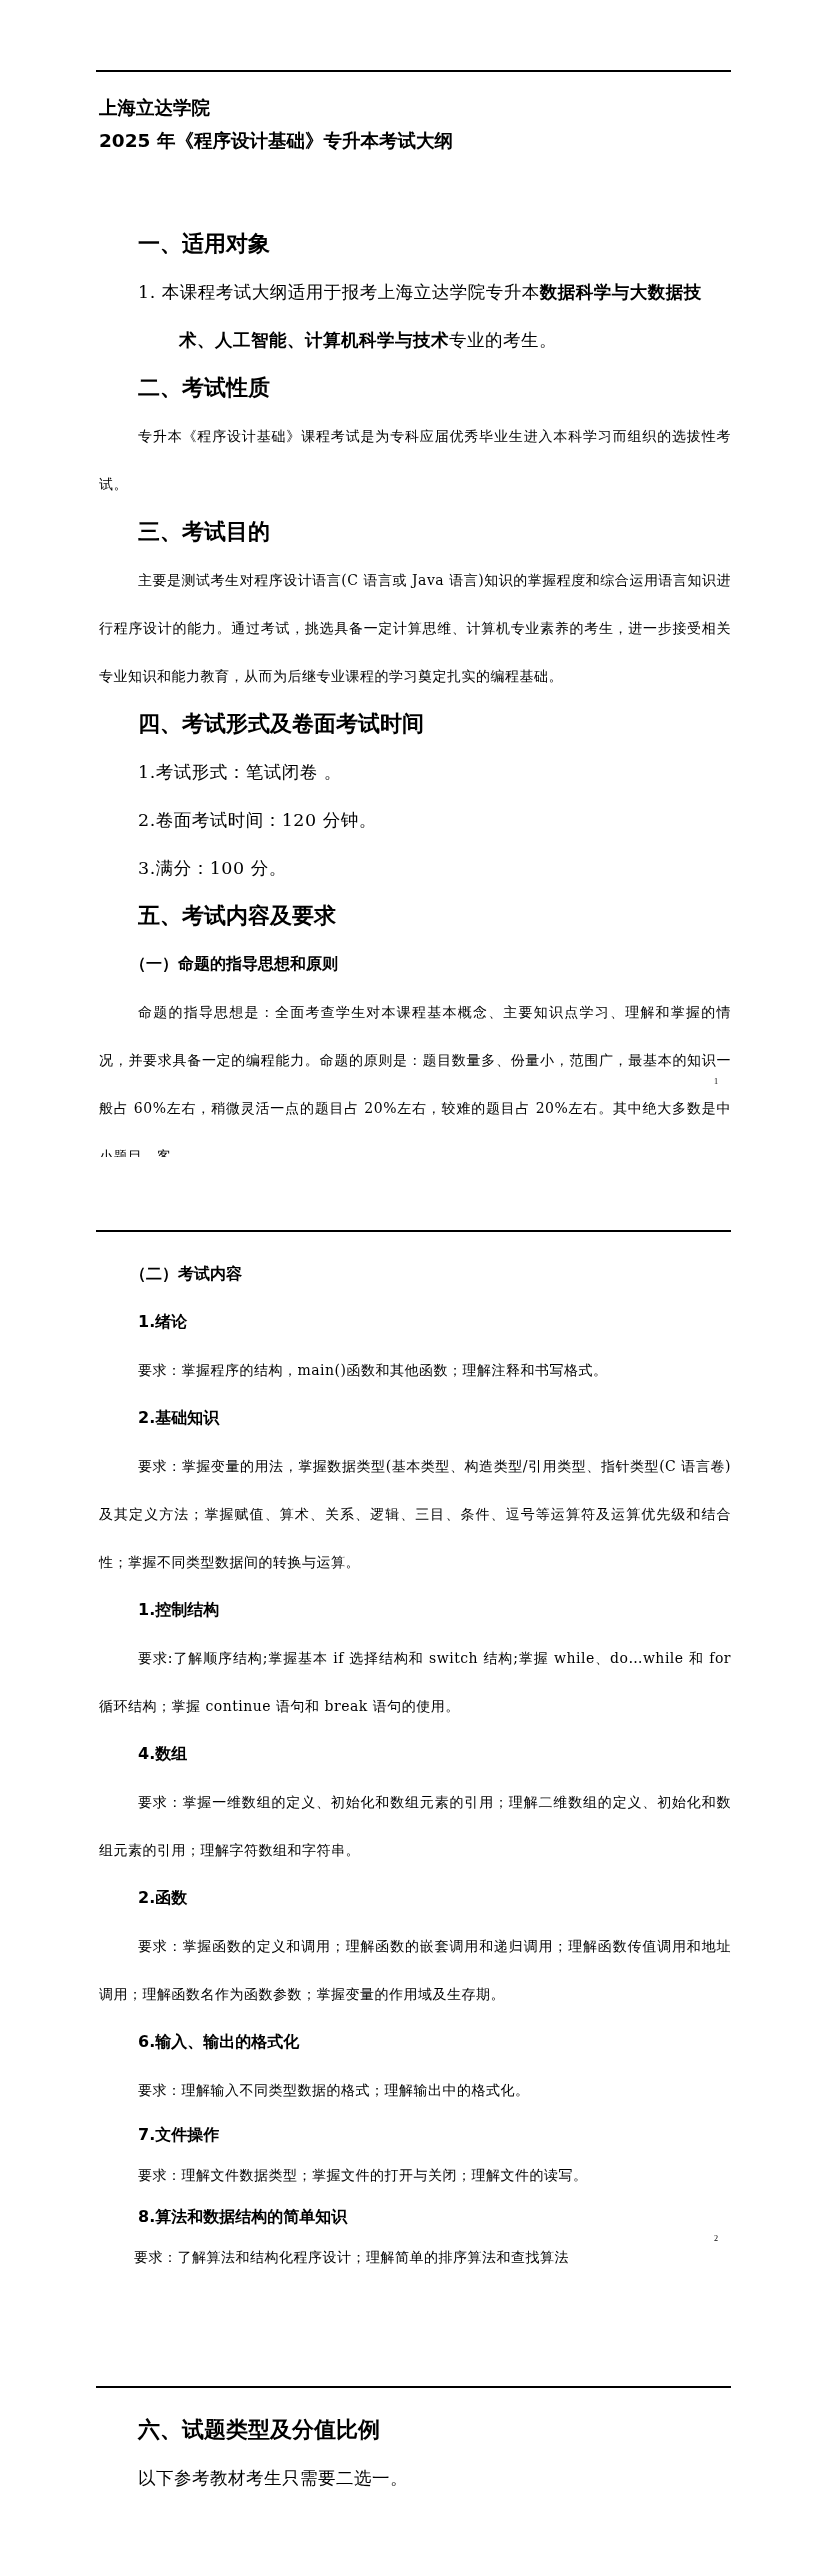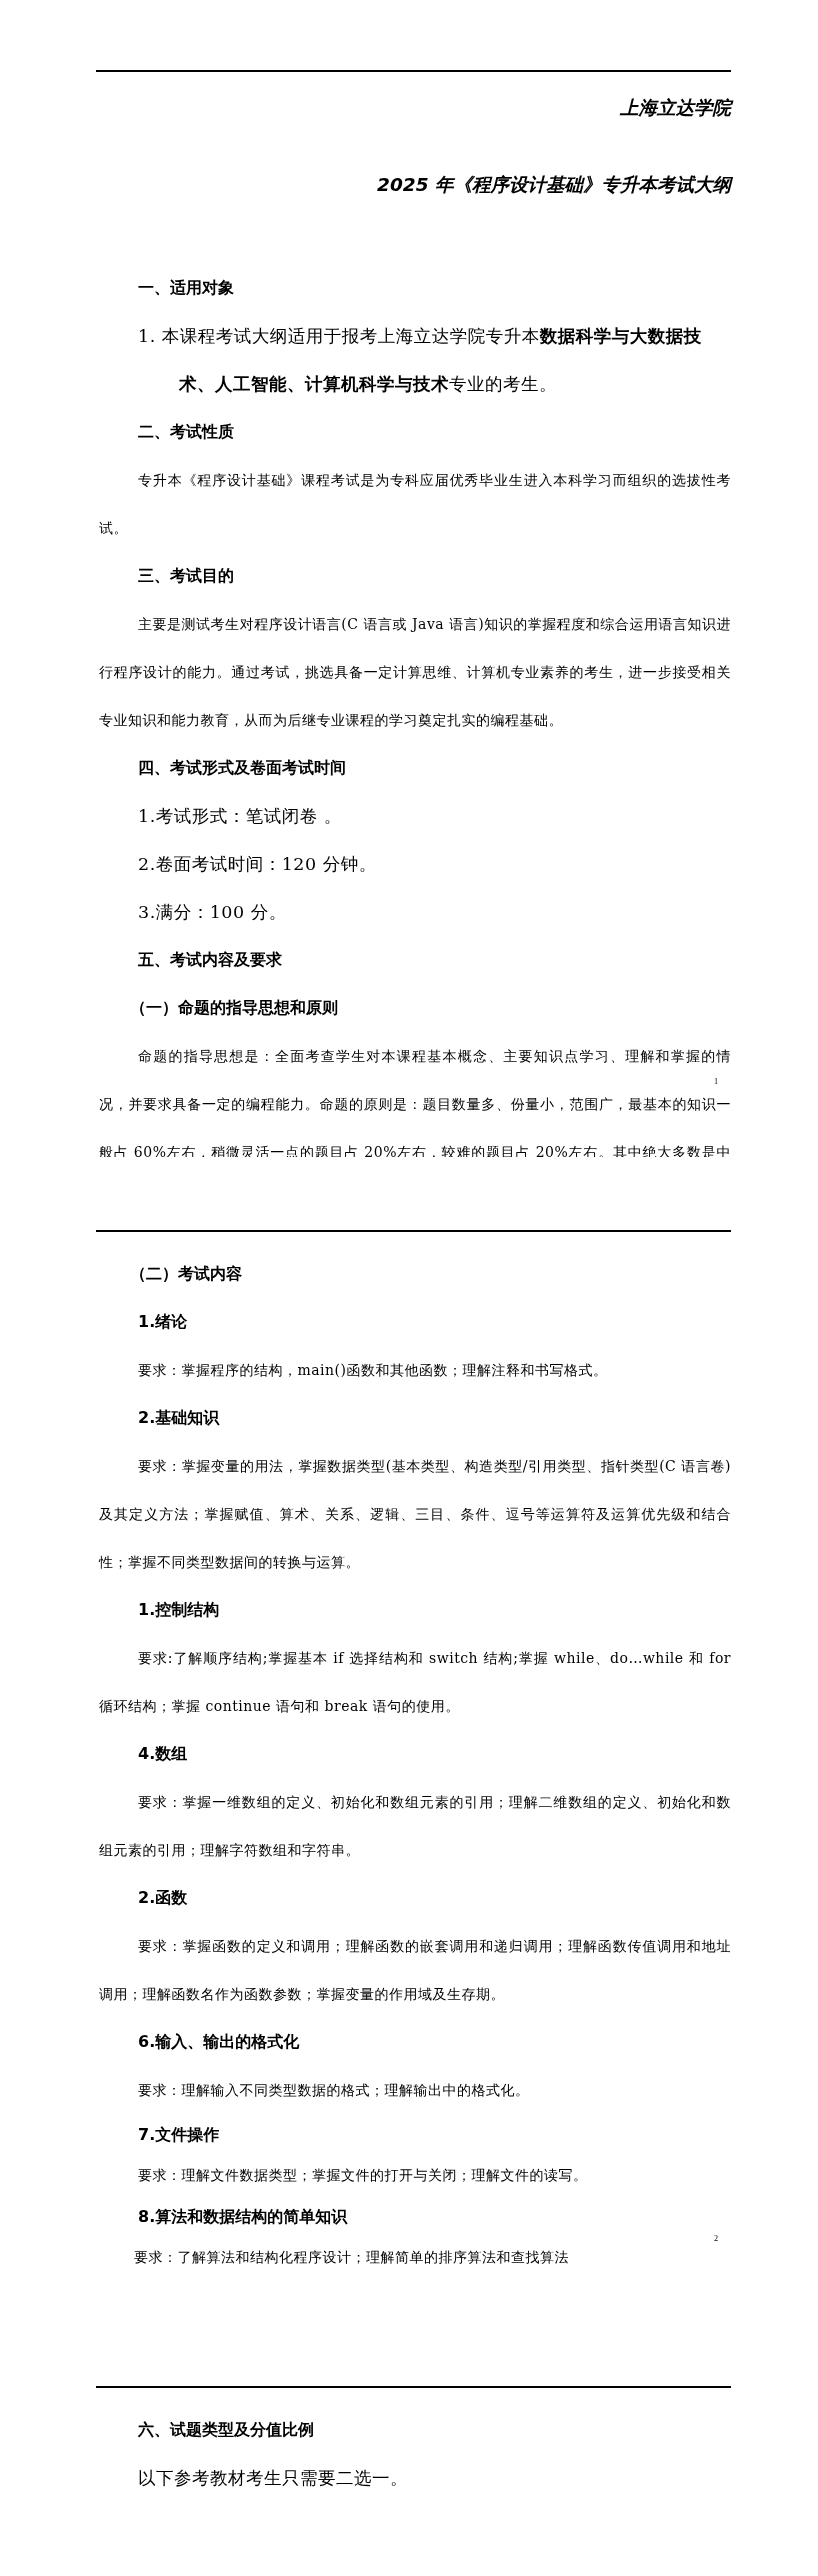--- a/index.html
+++ b/index.html
@@ -2,37 +2,37 @@
 <html style="font-size:8.2px"><head>
 <meta charset="utf-8">
 <style>
   html, body { margin:0; padding:0; background:#ffffff; }
   body { width:818px; height:3470px; position:relative; overflow:hidden;
          font-family:"DejaVu Serif","Liberation Serif",serif; color:#000; }
   .page { position:absolute; left:0; width:818px; height:1157px; background:#fff; }
   .rule { position:absolute; left:96px; width:635px; height:1.5px; background:#000; }
   .pnum { position:absolute; left:714px; font-size:8.2px; font-family:"Liberation Serif",serif; }
   .content { position:absolute; left:99px; width:632px; }
-  .title { text-align:right; font-family:"DejaVu Sans","Liberation Sans",sans-serif; font-weight:bold; font-size:18.5px;font-style:italic; }
-  .h1 { font-family:"DejaVu Sans","Liberation Sans",sans-serif; font-weight:bold; font-size:16px; padding-left:39px; height:48px; line-height:48px; }
+  .title { text-align:left; font-family:"DejaVu Sans","Liberation Sans",sans-serif; font-weight:bold; font-size:18.5px; }
+  .h1 { font-family:"DejaVu Sans","Liberation Sans",sans-serif; font-weight:bold; font-size:22px; padding-left:39px; height:48px; line-height:48px; }
   .h2 { font-family:"DejaVu Sans","Liberation Sans",sans-serif; font-weight:bold; font-size:16px; padding-left:39px; height:48px; line-height:48px; }
   .p { font-size:14px; line-height:48px; text-indent:39px; text-align:justify; letter-spacing:0.5px; }
   .p.noindent { text-indent:0; }
   .li { font-size:17.5px; line-height:48px; padding-left:39px; letter-spacing:0.5px; }
   .li.hang { padding-left:80px; text-indent:-41px; }
   b { font-family:"DejaVu Sans","Liberation Sans",sans-serif; }
 </style>
 </head>
 <body>
 
 <div class="page" style="top:0;">
   <div class="rule" style="top:70px;"></div>
   <div class="content" style="top:93px;">
     <div class="title" style="height:29px;line-height:29px;">上海立达学院</div>
-    <div class="title" style="height:37px;line-height:37px;margin-top:44px;">2025 年《程序设计基础》专升本考试大纲</div>
+    <div class="title" style="height:37px;line-height:37px;">2025 年《程序设计基础》专升本考试大纲</div>
     <div style="height:61px;"></div>
     <div class="h1">一、适用对象</div>
     <div class="li hang">
       <span>1.  本课程考试大纲适用于报考上海立达学院专升本</span><b>数据科学与大数据技术、人工智能、计算机科学与技术</b><span>专业的考生。</span>
     </div>
     <div class="h1">二、考试性质</div>
     <div class="p">专升本《程序设计基础》课程考试是为专科应届优秀毕业生进入本科学习而组织的选拔性考试。</div>
     <div class="h1">三、考试目的</div>
     <div class="p">主要是测试考生对程序设计语言(C 语言或 Java 语言)知识的掌握程度和综合运用语言知识进行程序设计的能力。通过考试，挑选具备一定计算思维、计算机专业素养的考生，进一步接受相关专业知识和能力教育，从而为后继专业课程的学习奠定扎实的编程基础。</div>
     <div class="h1">四、考试形式及卷面考试时间</div>

